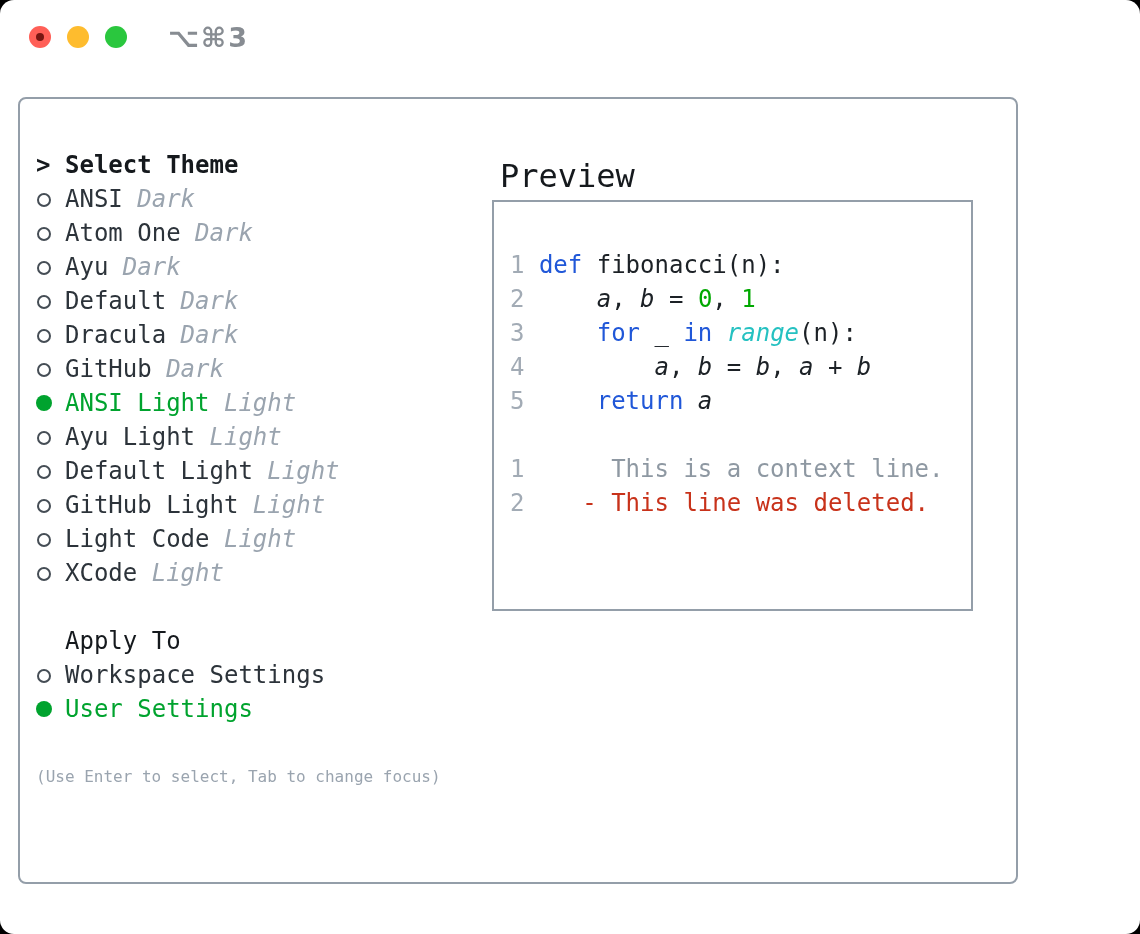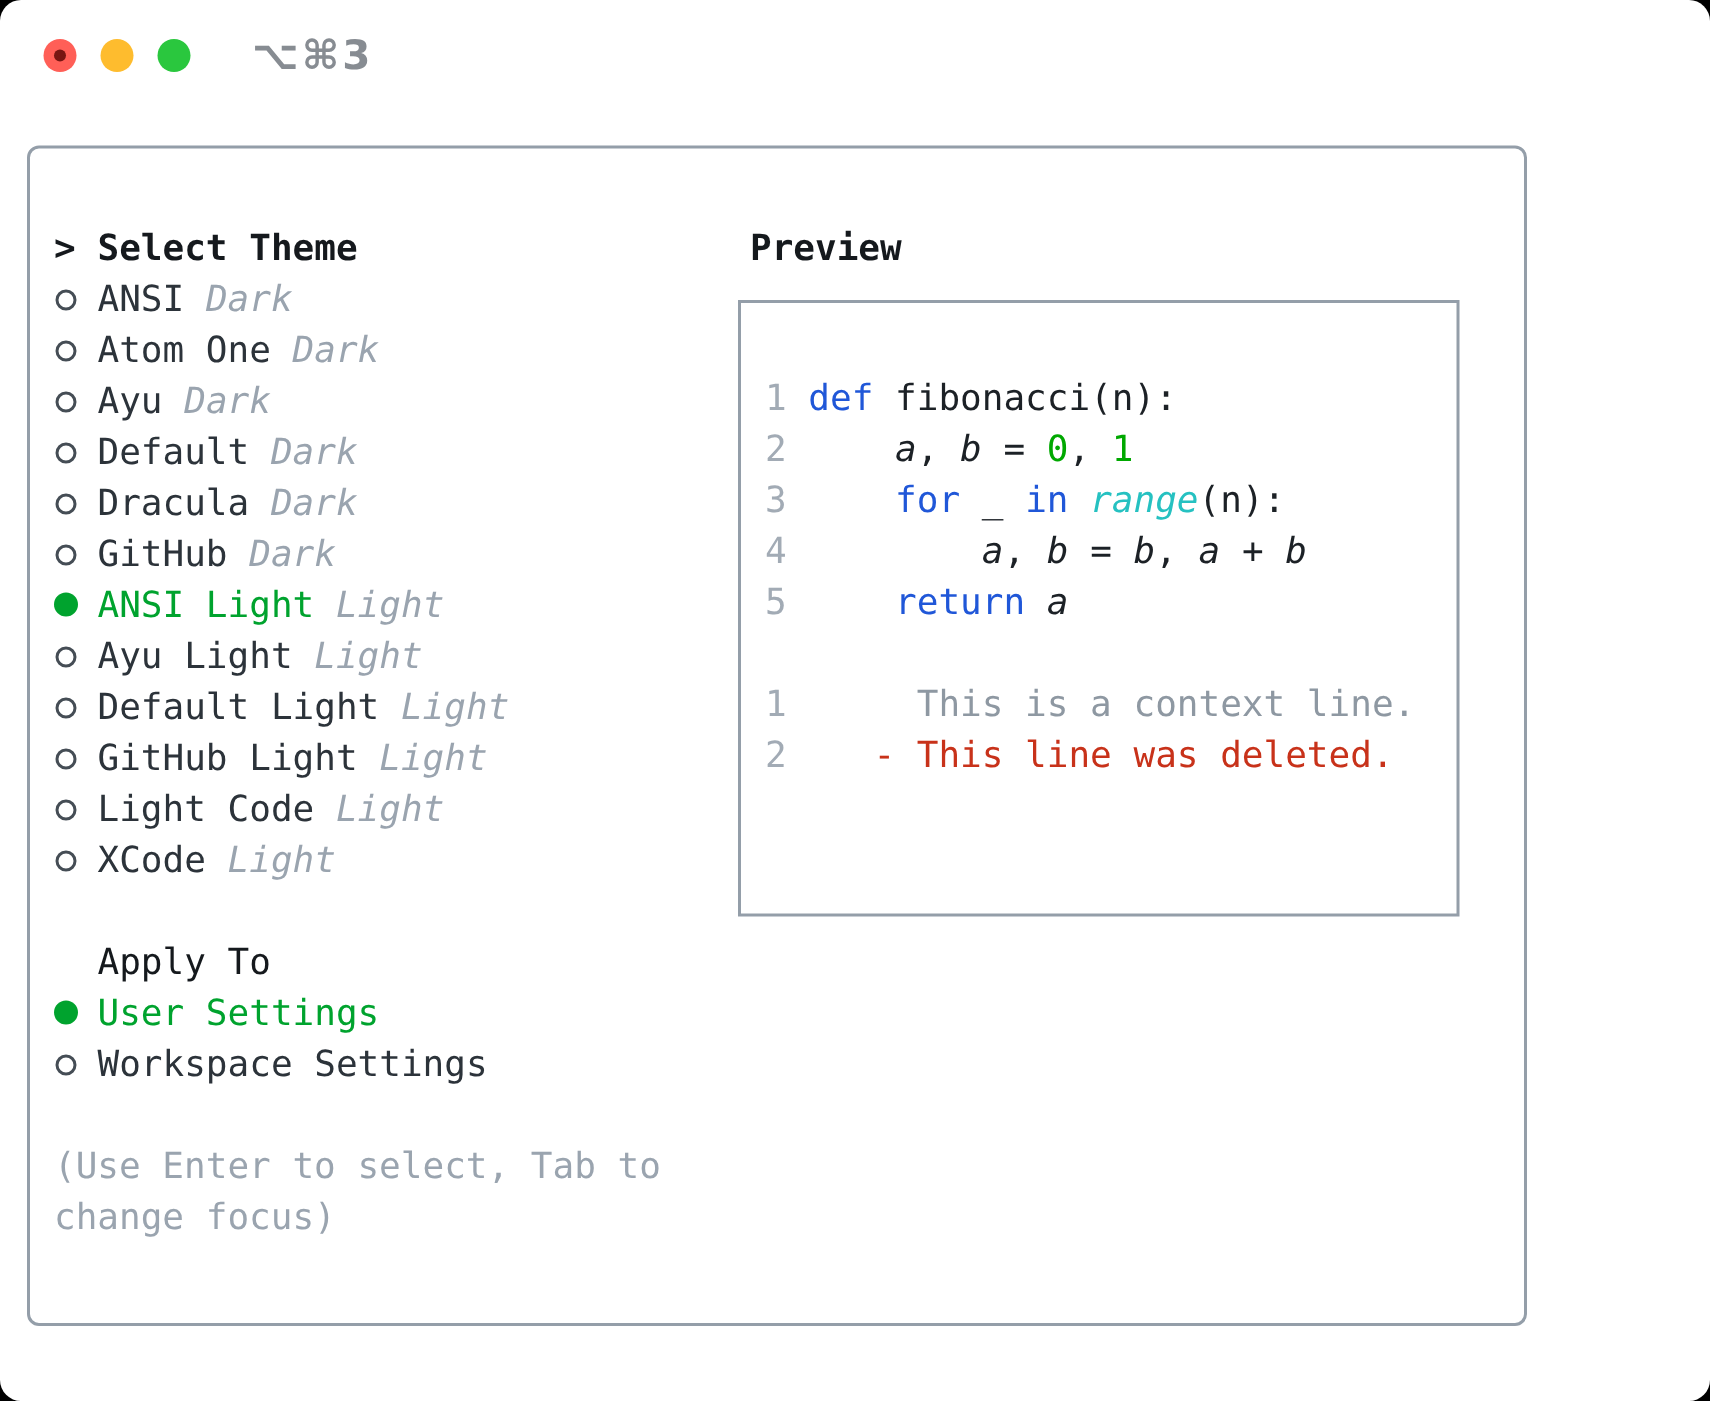--- a/index.html
+++ b/index.html
@@ -32,25 +32,25 @@
   .row .mark{display:inline-block;width:29px;flex:0 0 29px;}
   .dot{display:inline-block;width:14px;height:14px;border-radius:50%;border:2.5px solid #454d55;box-sizing:border-box;margin-left:1px;}
   .dot.sel{border:none;background:var(--green_ui);width:16px;height:16px;margin-left:0;}
   .hdr{font-weight:bold;color:var(--ink_hdr);text-align:right;}
   .prompt{font-weight:bold;color:var(--ink_hdr);display:inline-block;width:29px;}
   .tname{color:var(--ink_name);}
   .tname.selgreen{color:var(--green_ui);}
   .badge{color:var(--gray_badge);font-style:italic;}
   .spacer{height:34px;}
   .help{
-    margin-top:0;width:430px;color:var(--gray_badge);font-size:24px;line-height:34px;
+    margin-top:0;width:430px;color:var(--gray_badge);font-size:16px;line-height:34px;
     white-space:normal;
   }
   
-  .preview-title{position:absolute;left:480px;top:49px;height:34px;line-height:34px;font-size:24px;font-weight:bold;color:var(--ink_hdr);}
+  .preview-title{position:absolute;left:480px;top:60px;height:34px;line-height:34px;font-size:32px;font-weight:normal;color:var(--ink_hdr);}
   .preview-box{
     position:absolute;left:472px;top:101px;width:477px;height:407px;
     border:2px solid var(--border);background:#fff;box-sizing:content-box;
     padding:0;overflow:hidden;
   }
   .code{padding:46px 0 0 16px;}
   .cl{height:34px;line-height:34px;font-size:24px;white-space:pre;}
   .ln{color:var(--gray_linenum);}
   .c-plain{color:var(--ink_code);}
   .c-kw{color:var(--blue);}
@@ -91,22 +91,22 @@
           <div class="row"><span class="mark"><span class="dot"></span></span><span class="tname">Default Light</span><span> </span><span class="badge">Light</span></div>
           <div class="row"><span class="mark"><span class="dot"></span></span><span class="tname">GitHub Light</span><span> </span><span class="badge">Light</span></div>
           <div class="row"><span class="mark"><span class="dot"></span></span><span class="tname">Light Code</span><span> </span><span class="badge">Light</span></div>
           <div class="row"><span class="mark"><span class="dot"></span></span><span class="tname">XCode</span><span> </span><span class="badge">Light</span></div>
         </div>
       <div class="spacer"></div>
       <div class="row">
         <span class="mark"> </span><span class="hdr" style="font-weight:normal;color:var(--ink_hdr);">Apply To</span>
       </div>
       <div id="apply-list">
+          <div class="row"><span class="mark"><span class="dot"></span></span><span class="tname">Workspace Settings</span></div>
           <div class="row"><span class="mark"><span class="dot sel"></span></span><span class="tname selgreen">User Settings</span></div>
-          <div class="row"><span class="mark"><span class="dot"></span></span><span class="tname">Workspace Settings</span></div>
         </div>
       <div class="spacer"></div>
       <div class="help">(Use Enter to select, Tab to change focus)</div>
     </div>
 
     <div class="preview-title">Preview</div>
     <div class="preview-box">
       <div class="code" id="code-lines">
           <div class="cl"><span class="ln">1 </span><span class="c-kw">def</span><span class="c-plain"> fibonacci(n):</span></div>
           <div class="cl"><span class="ln">2 </span><span class="c-plain">    </span><span class="c-var">a</span><span class="c-plain">, </span><span class="c-var">b</span><span class="c-plain"> = </span><span class="c-num">0</span><span class="c-plain">, </span><span class="c-num">1</span></div>

